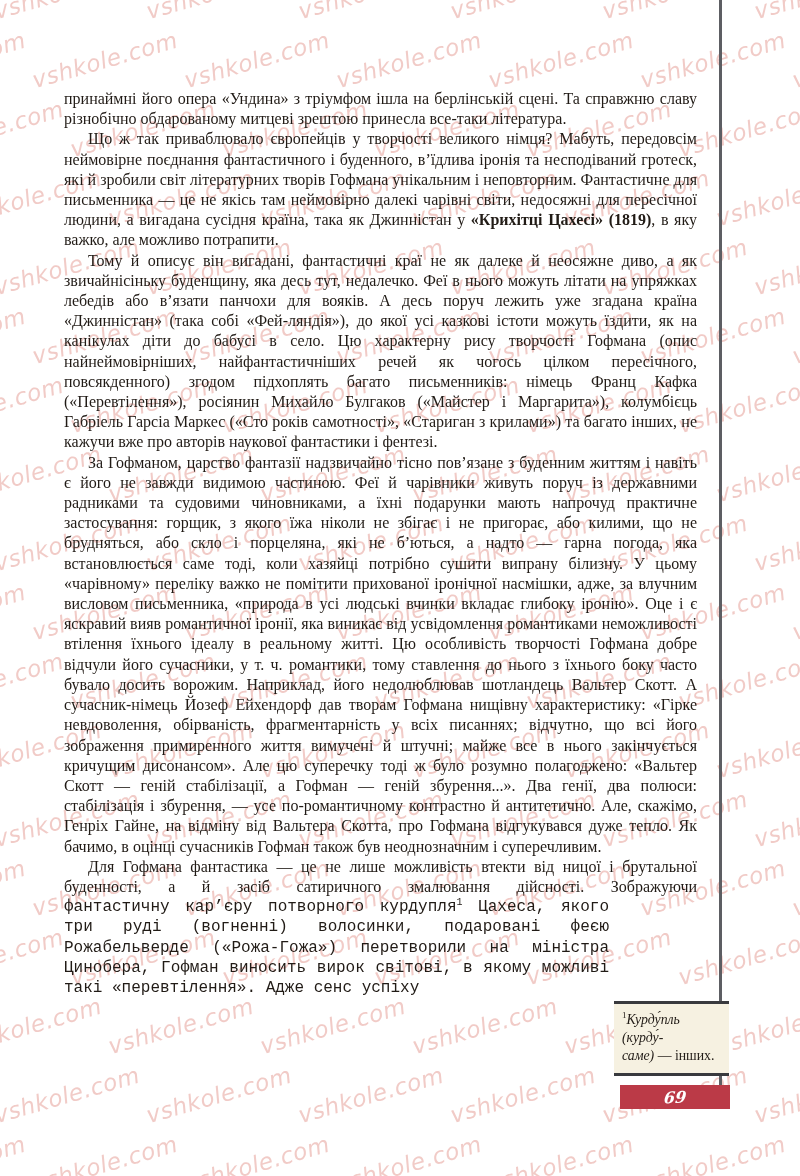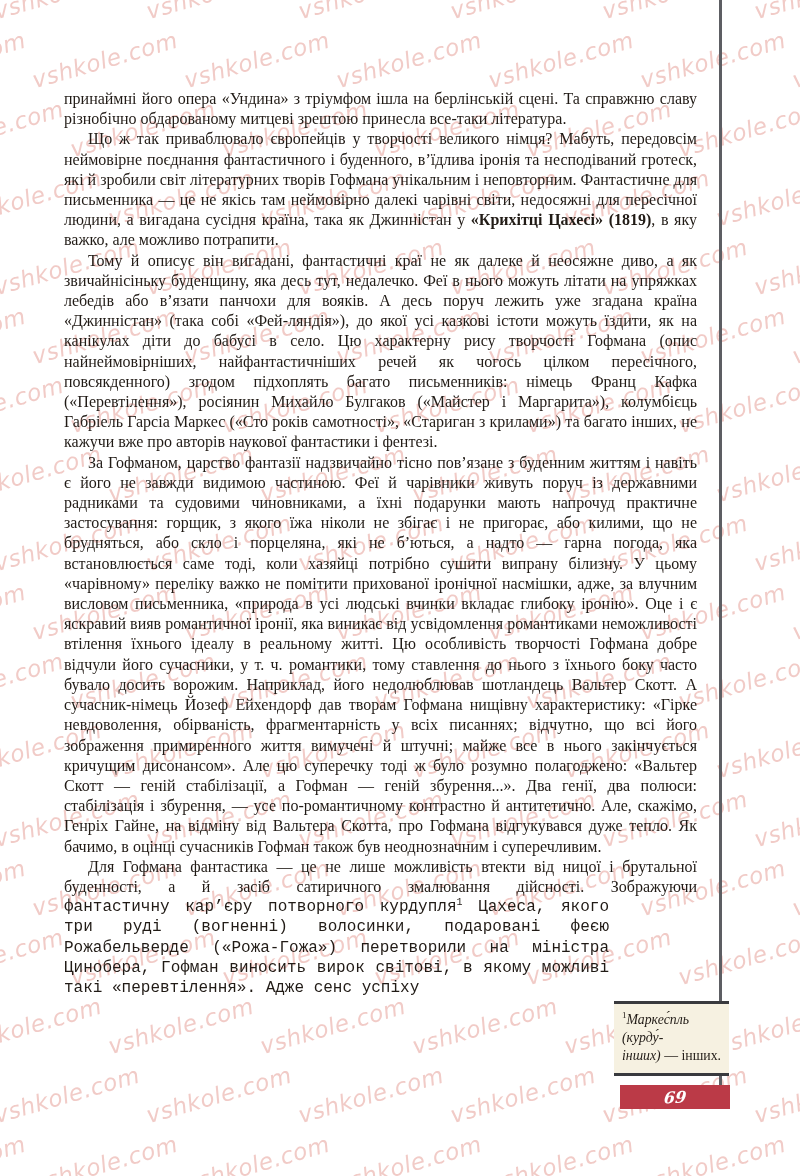--- a/index.html
+++ b/index.html
@@ -269,22 +269,22 @@
     </p>
     <p class="force-justify">
       <span>Для Гофмана фантастика — це не лише можливість втекти від ницої і брутальної буденності, а й засіб сатиричного змалювання дійсності. Зображуючи</span>
     </p>
     <p class="no-indent">
       <span class="note-wrap-spacer"></span><span>фантастичну кар’єру потворного курдупля</span><sup class="fn-ref">1</sup><span> Цахеса, якого три руді (вогненні) волосинки, подаровані феєю Рожабельверде («Рожа-Гожа») перетворили на міністра Цинобера, Гофман виносить вирок світові, в якому можливі такі «перевтілення». Адже сенс успіху</span>
     </p>
   </div>
 
   <div class="sidenote">
-    <sup>1</sup><span class="term">Маркес́пль (курду́-</span><br>
-    <span class="term">інших)</span><span> — інших.</span>
+    <sup>1</sup><span class="term">Курду́пль (курду́-</span><br>
+    <span class="term">саме)</span><span> — інших.</span>
   </div>
 
 
   <div class="page-number-box" style="background: rgb(187, 58, 71);">
     <span class="page-number">69</span>
   </div>
 
 </div>
 
 </body></html>

